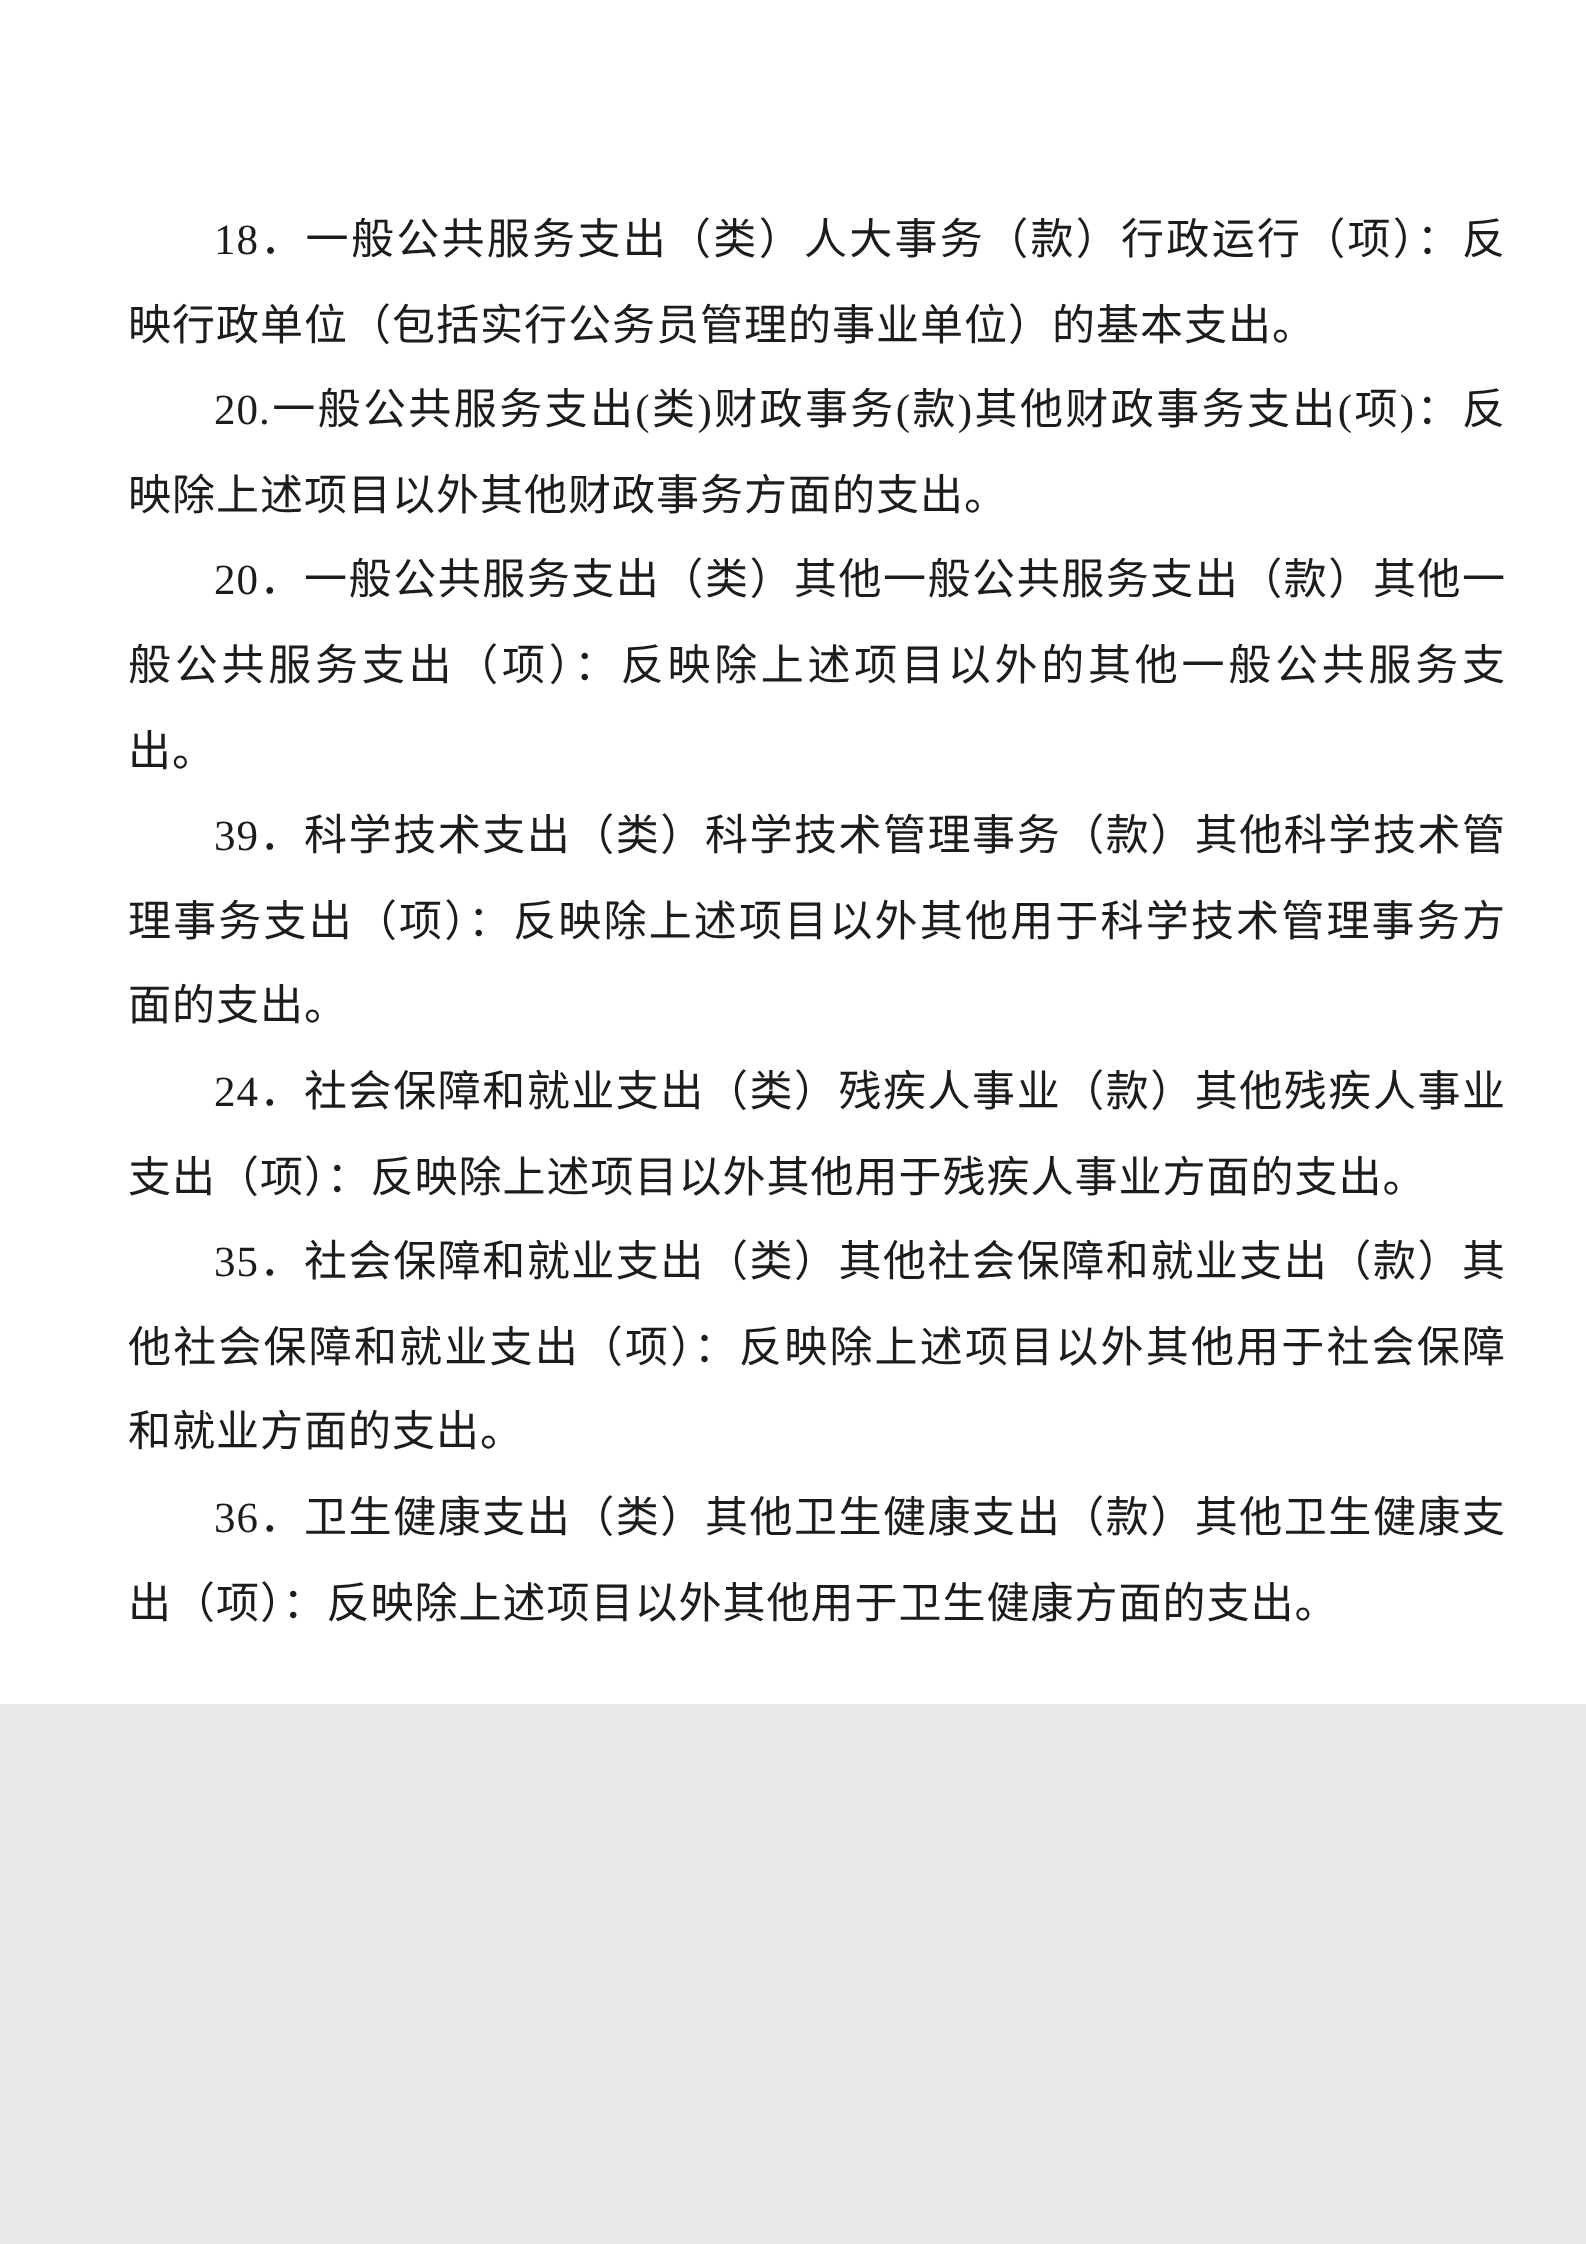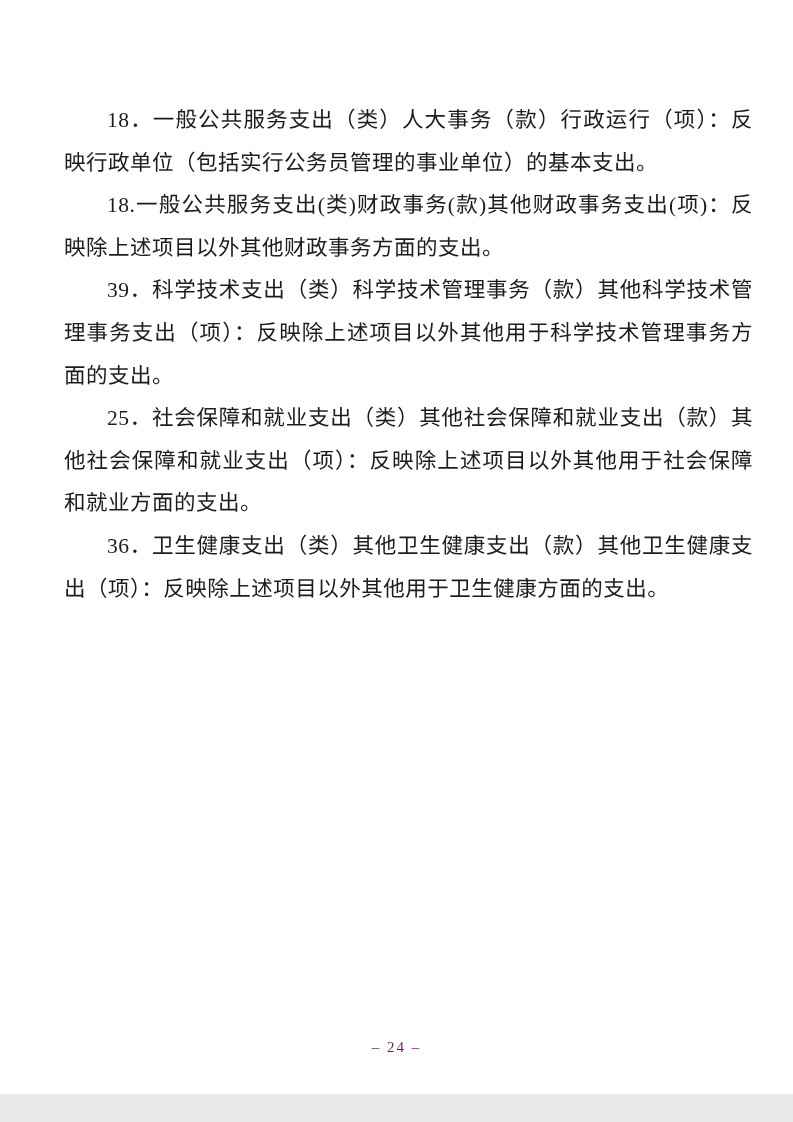--- a/index.html
+++ b/index.html
@@ -3,21 +3,21 @@
 <meta charset="utf-8">
 <style>
   html, body {
     margin: 0;
     padding: 0;
     background: #e9e9e9;
   }
   .page {
     position: relative;
     width: 793px;
-    height: 1094px;
+    height: 852px;
     margin: 0 auto;
     background: #ffffff;
     overflow: hidden;
     font-family: "Liberation Serif", "DejaVu Serif", serif;
     color: #1c1c1c;
   }
   .content {
     position: absolute;
     top: 99px;
     left: 64px;
@@ -44,19 +44,21 @@
     color: #701a75;
     letter-spacing: 2px;
   }
 </style>
 </head>
 <body>
 
 <div class="page">
   <div class="content">
     <p>18．一般公共服务支出（类）人大事务（款）行政运行（项）：反映行政单位（包括实行公务员管理的事业单位）的基本支出。</p>
-    <p>18.一般公共服务支出(类)财政事务(款)其他财政事务支出(项)：反映除上述项目以外其他财政事务方面的支出。</p>
+    <p>20.一般公共服务支出(类)财政事务(款)其他财政事务支出(项)：反映除上述项目以外其他财政事务方面的支出。</p>
+    <p>20．一般公共服务支出（类）其他一般公共服务支出（款）其他一般公共服务支出（项）：反映除上述项目以外的其他一般公共服务支出。</p>
     <p>39．科学技术支出（类）科学技术管理事务（款）其他科学技术管理事务支出（项）：反映除上述项目以外其他用于科学技术管理事务方面的支出。</p>
-    <p>25．社会保障和就业支出（类）其他社会保障和就业支出（款）其他社会保障和就业支出（项）：反映除上述项目以外其他用于社会保障和就业方面的支出。</p>
+    <p>24．社会保障和就业支出（类）残疾人事业（款）其他残疾人事业支出（项）：反映除上述项目以外其他用于残疾人事业方面的支出。</p>
+    <p>35．社会保障和就业支出（类）其他社会保障和就业支出（款）其他社会保障和就业支出（项）：反映除上述项目以外其他用于社会保障和就业方面的支出。</p>
     <p>36．卫生健康支出（类）其他卫生健康支出（款）其他卫生健康支出（项）：反映除上述项目以外其他用于卫生健康方面的支出。</p>
   </div>
   <div class="footer">– 24 –</div>
 </div>
 
 </body></html>

